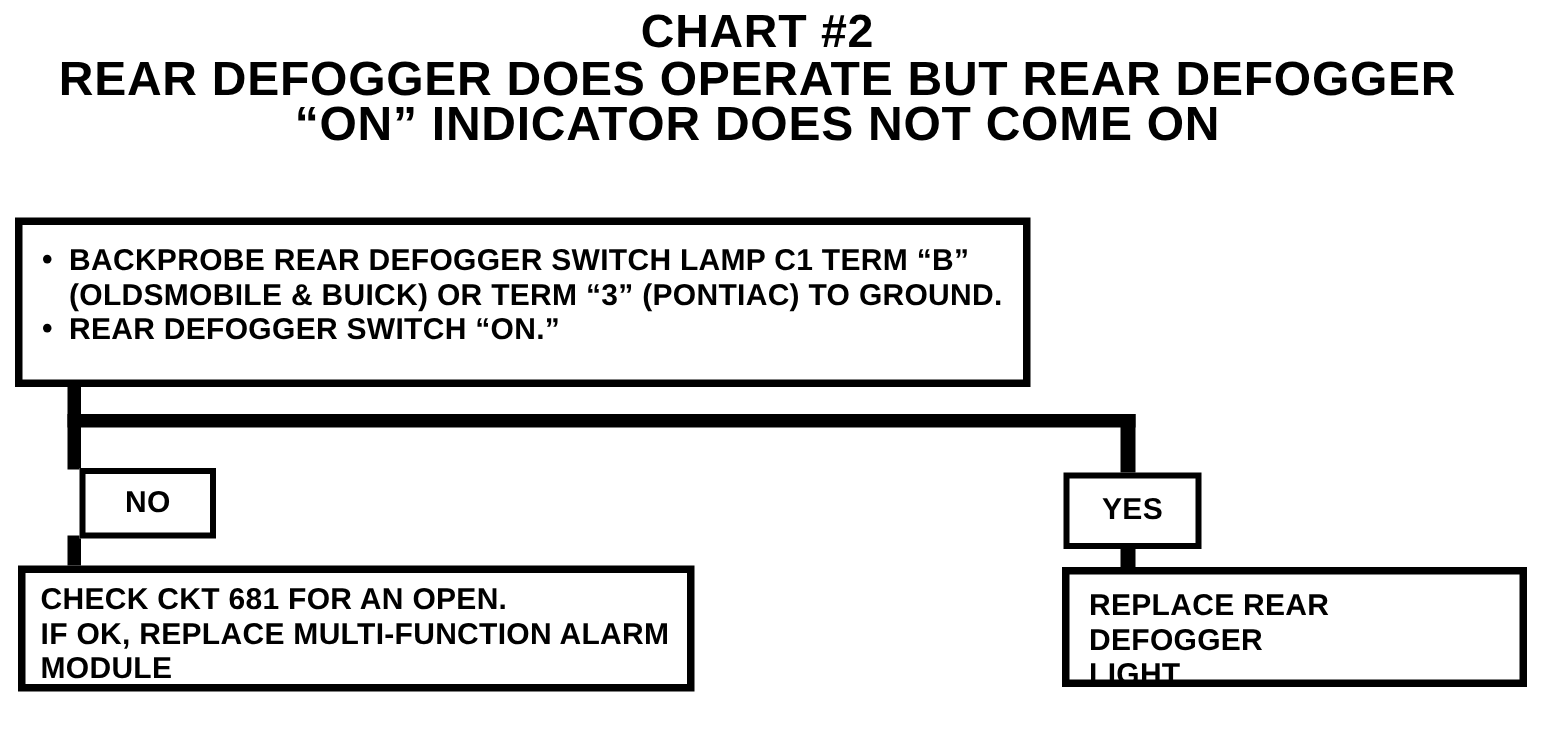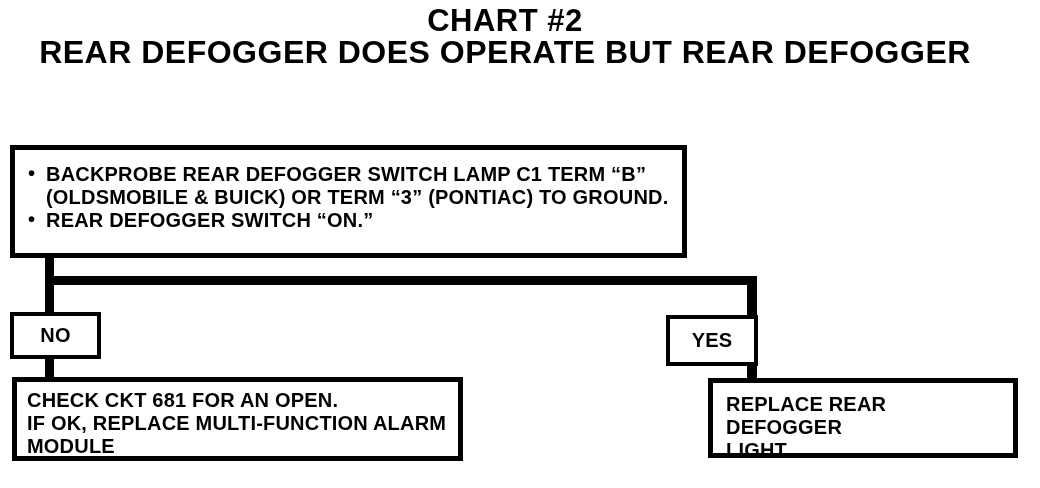--- a/index.html
+++ b/index.html
@@ -58,20 +58,21 @@
     white-space: nowrap;
   }
   .qline .dot {
     position: absolute;
     left: 13px;
     top: -1px;
   }
   .decision-box {
     border-width: 4px;
     text-align: center;
+    margin-left: 43px;
   }
   .no-box {
     left: 10px; top: 312px;
     width: 91px; height: 47px;
     line-height: 39px;
   }
   .yes-box {
     left: 666px; top: 315px;
     width: 92px; height: 51px;
     line-height: 43px;
@@ -98,20 +99,21 @@
   .conn-v-yes-out  { left: 747px; top: 364px; width: 10px; height: 28px; }
 </style>
 </head>
 <body>
 
 <div class="page">
 
   <div class="header">
     <div class="h1">CHART #2</div>
     <div class="h2">REAR DEFOGGER DOES OPERATE BUT REAR DEFOGGER</div>
+    <div class="h2">“ON” INDICATOR DOES NOT COME ON</div>
   </div>
 
   <div class="fc-box question-box">
     <div class="qline">
       <span class="dot">•</span>
       <span>BACKPROBE REAR DEFOGGER SWITCH LAMP C1 TERM “B”</span>
     </div>
     <div class="qline">
       <span>(OLDSMOBILE &amp; BUICK) OR TERM “3” (PONTIAC) TO GROUND.</span>
     </div>

